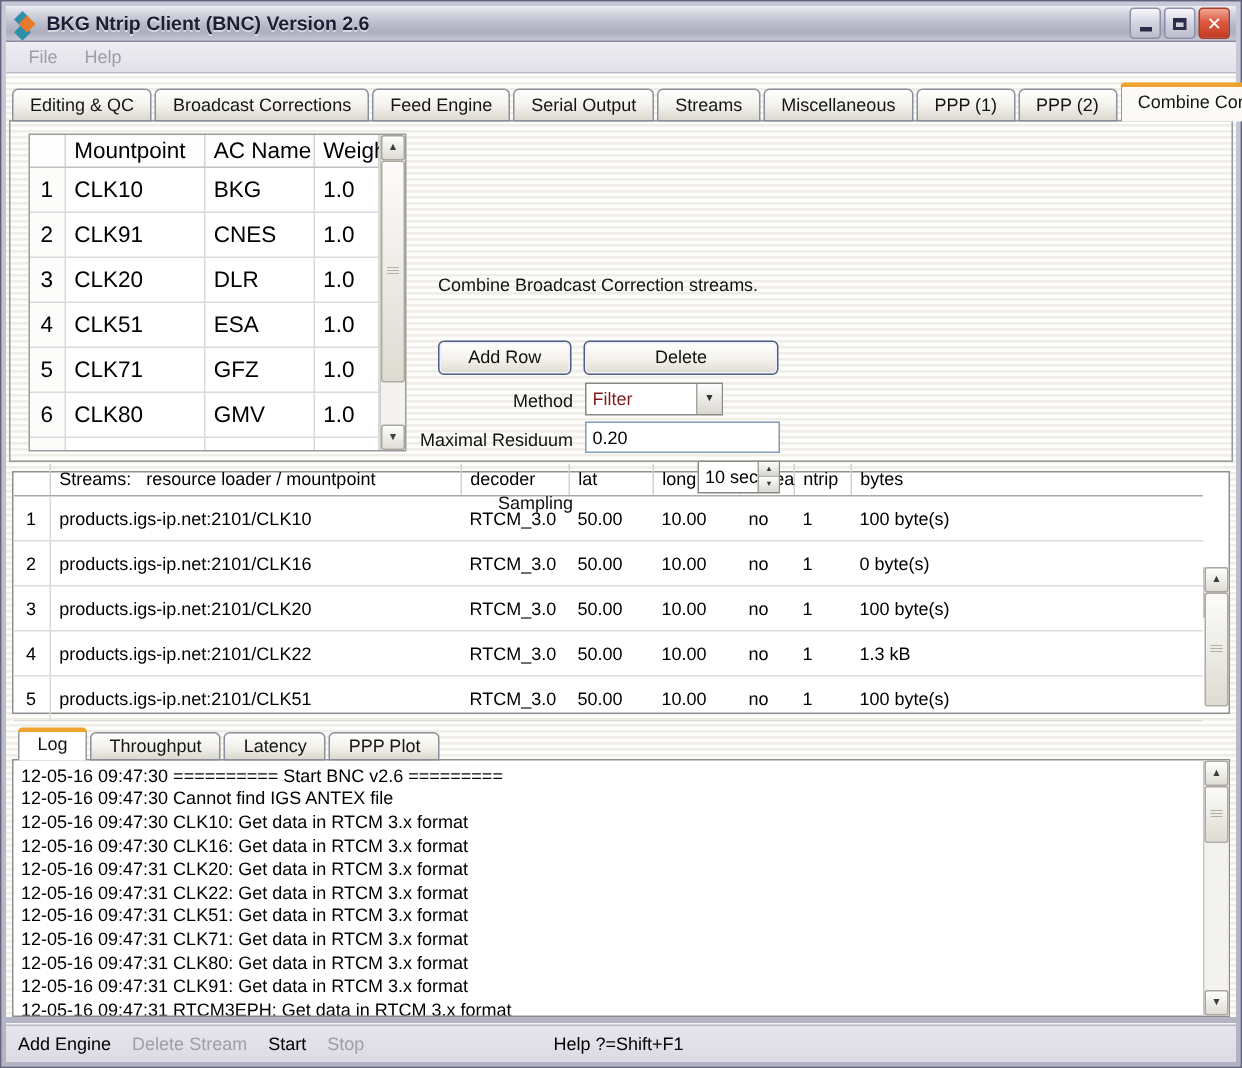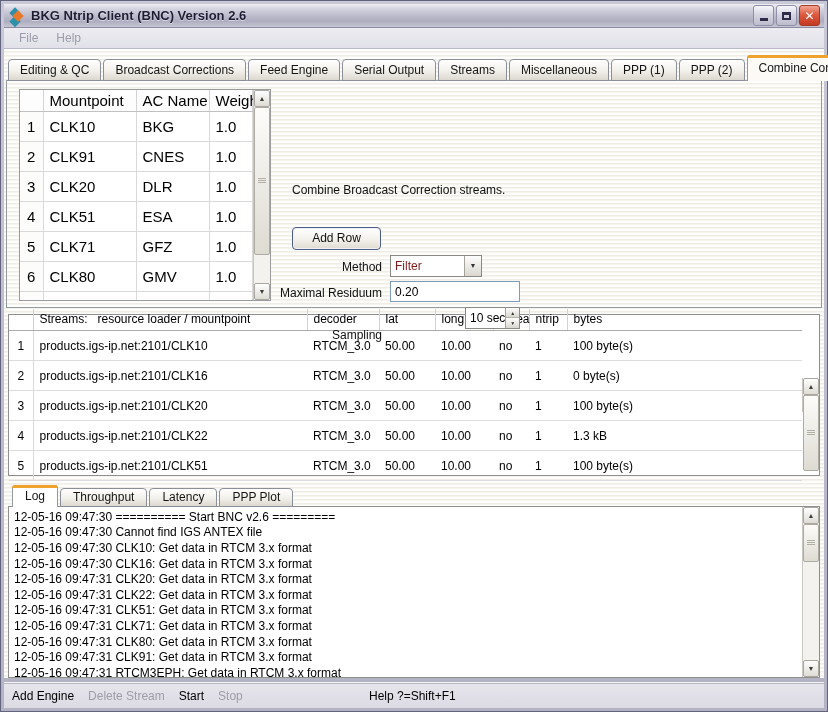--- a/index.html
+++ b/index.html
@@ -239,20 +239,21 @@
           </span>
           <span class="sbtn">
               <span>▼</span>
             </span>
         </div>
       </div>
 
       <div class="combine-desc">Combine Broadcast Correction streams.</div>
 
       <button class="xp-button btn-addrow">Add Row</button>
+      <button class="xp-button btn-delete">Delete</button>
 
       <div class="form-label lbl-method">Method</div>
       <div class="combo">
         <span class="combo-text">Filter</span>
         <span class="combo-btn">
             <span>▼</span>
           </span>
       </div>
 
       <div class="form-label lbl-resid">Maximal Residuum</div>

